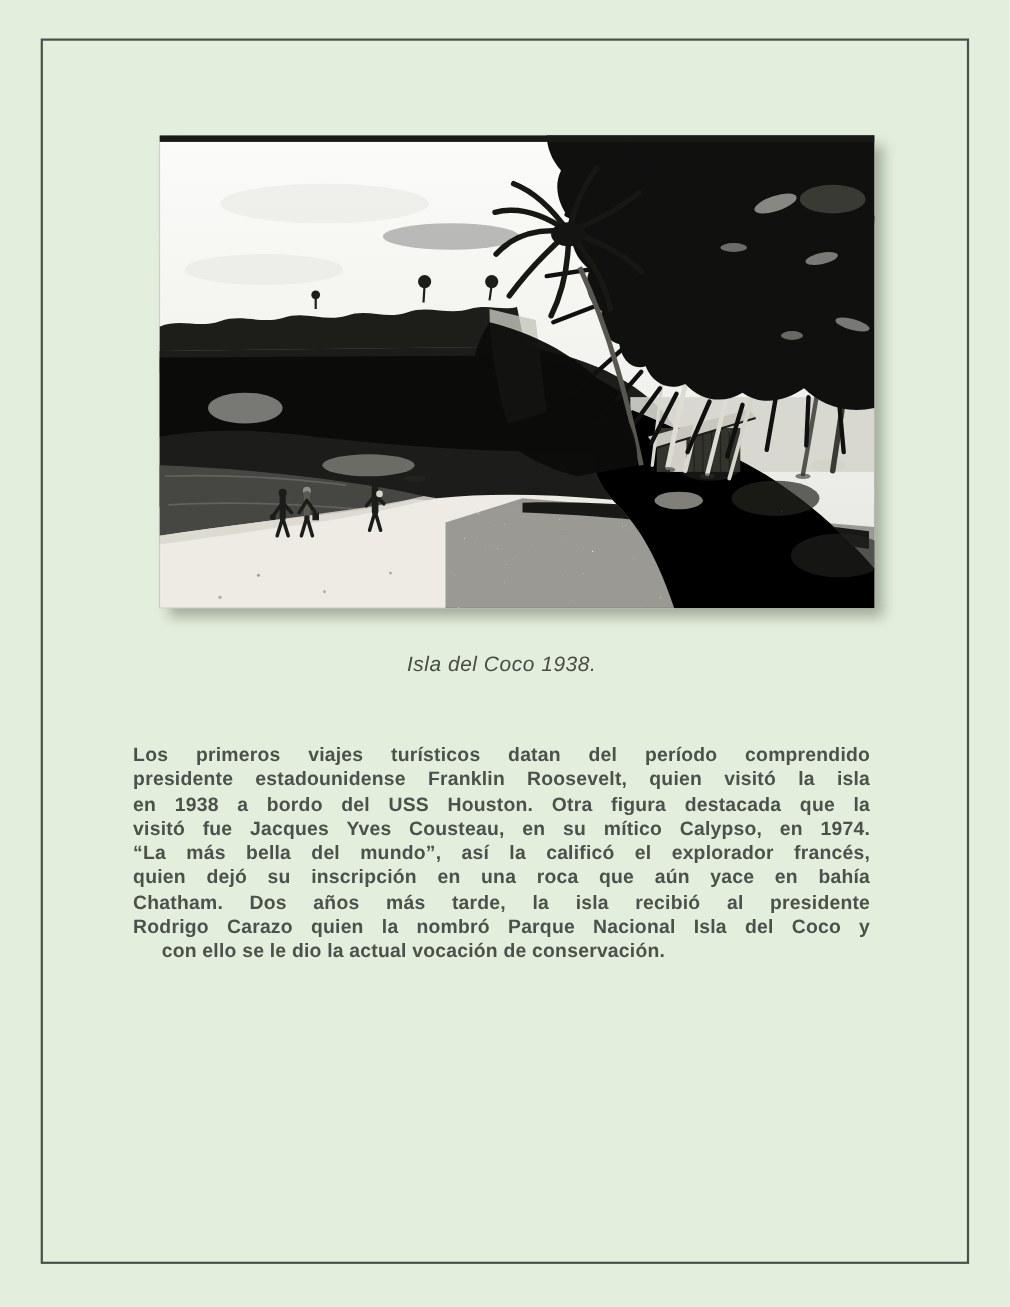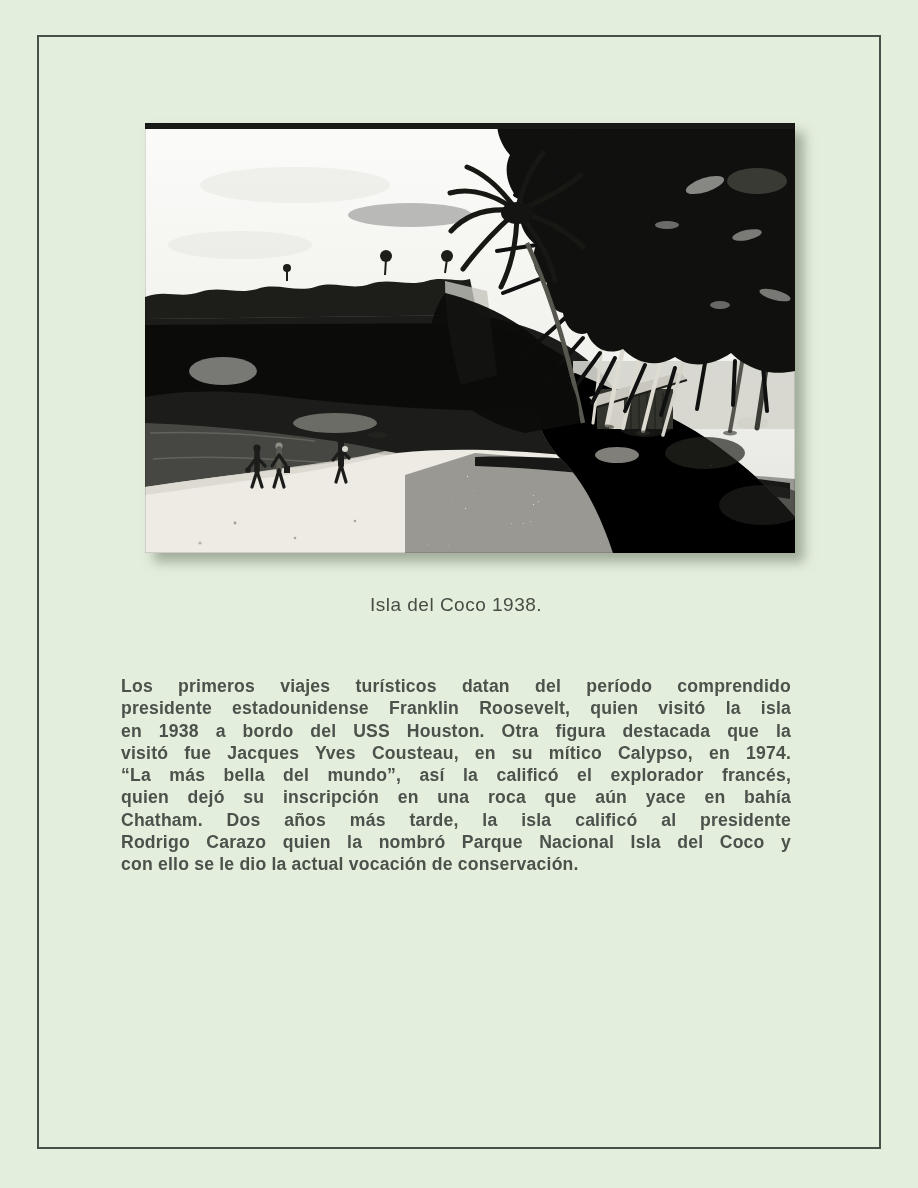--- a/index.html
+++ b/index.html
@@ -19,34 +19,35 @@
   .photo {
     position:absolute; left:145px; top:123px;
     width:650px; height:430px;
     box-shadow:9px 9px 11px rgba(108,120,102,0.55);
     background:#f2f2ef;
   }
   .photo svg { display:block; }
   .caption {
     position:absolute; left:121px; top:594px; width:670px;
     text-align:center;
+    font-style:italic;
     font-size:19px;
     letter-spacing:0.5px;
     color:#454d45;
   }
   .body-text {
     position:absolute; left:121px; top:675px; width:670px;
     font-size:17.6px;
     line-height:22.3px;
     letter-spacing:0.2px;
     color:#4a524b;
     font-weight:bold;
   }
   .line { text-align:justify; text-align-last:justify; }
-  .line.last { text-align-last:left; }
+  .line.last { text-align-last:left;margin-left:26px; }
 </style>
 </head>
 <body>
 
 <div class="page">
   <div class="frame"></div>
 
   <figure class="photo" style="margin:0">
     <svg width="650" height="430" viewBox="0 0 650 430" xmlns="http://www.w3.org/2000/svg">
       <defs>
@@ -210,17 +211,17 @@
 
   <div class="caption">Isla del Coco 1938.</div>
 
   <div class="body-text">
     <div class="line">Los primeros viajes turísticos datan del período comprendido</div>
     <div class="line">presidente estadounidense Franklin Roosevelt, quien visitó la isla</div>
     <div class="line">en 1938 a bordo del USS Houston. Otra figura destacada que la</div>
     <div class="line">visitó fue Jacques Yves Cousteau, en su mítico Calypso, en 1974.</div>
     <div class="line">“La más bella del mundo”, así la calificó el explorador francés,</div>
     <div class="line">quien dejó su inscripción en una roca que aún yace en bahía</div>
-    <div class="line">Chatham. Dos años más tarde, la isla calificó al presidente</div>
+    <div class="line">Chatham. Dos años más tarde, la isla recibió al presidente</div>
     <div class="line">Rodrigo Carazo quien la nombró Parque Nacional Isla del Coco y</div>
     <div class="line last">con ello se le dio la actual vocación de conservación.</div>
   </div>
 </div>
 
 </body></html>

